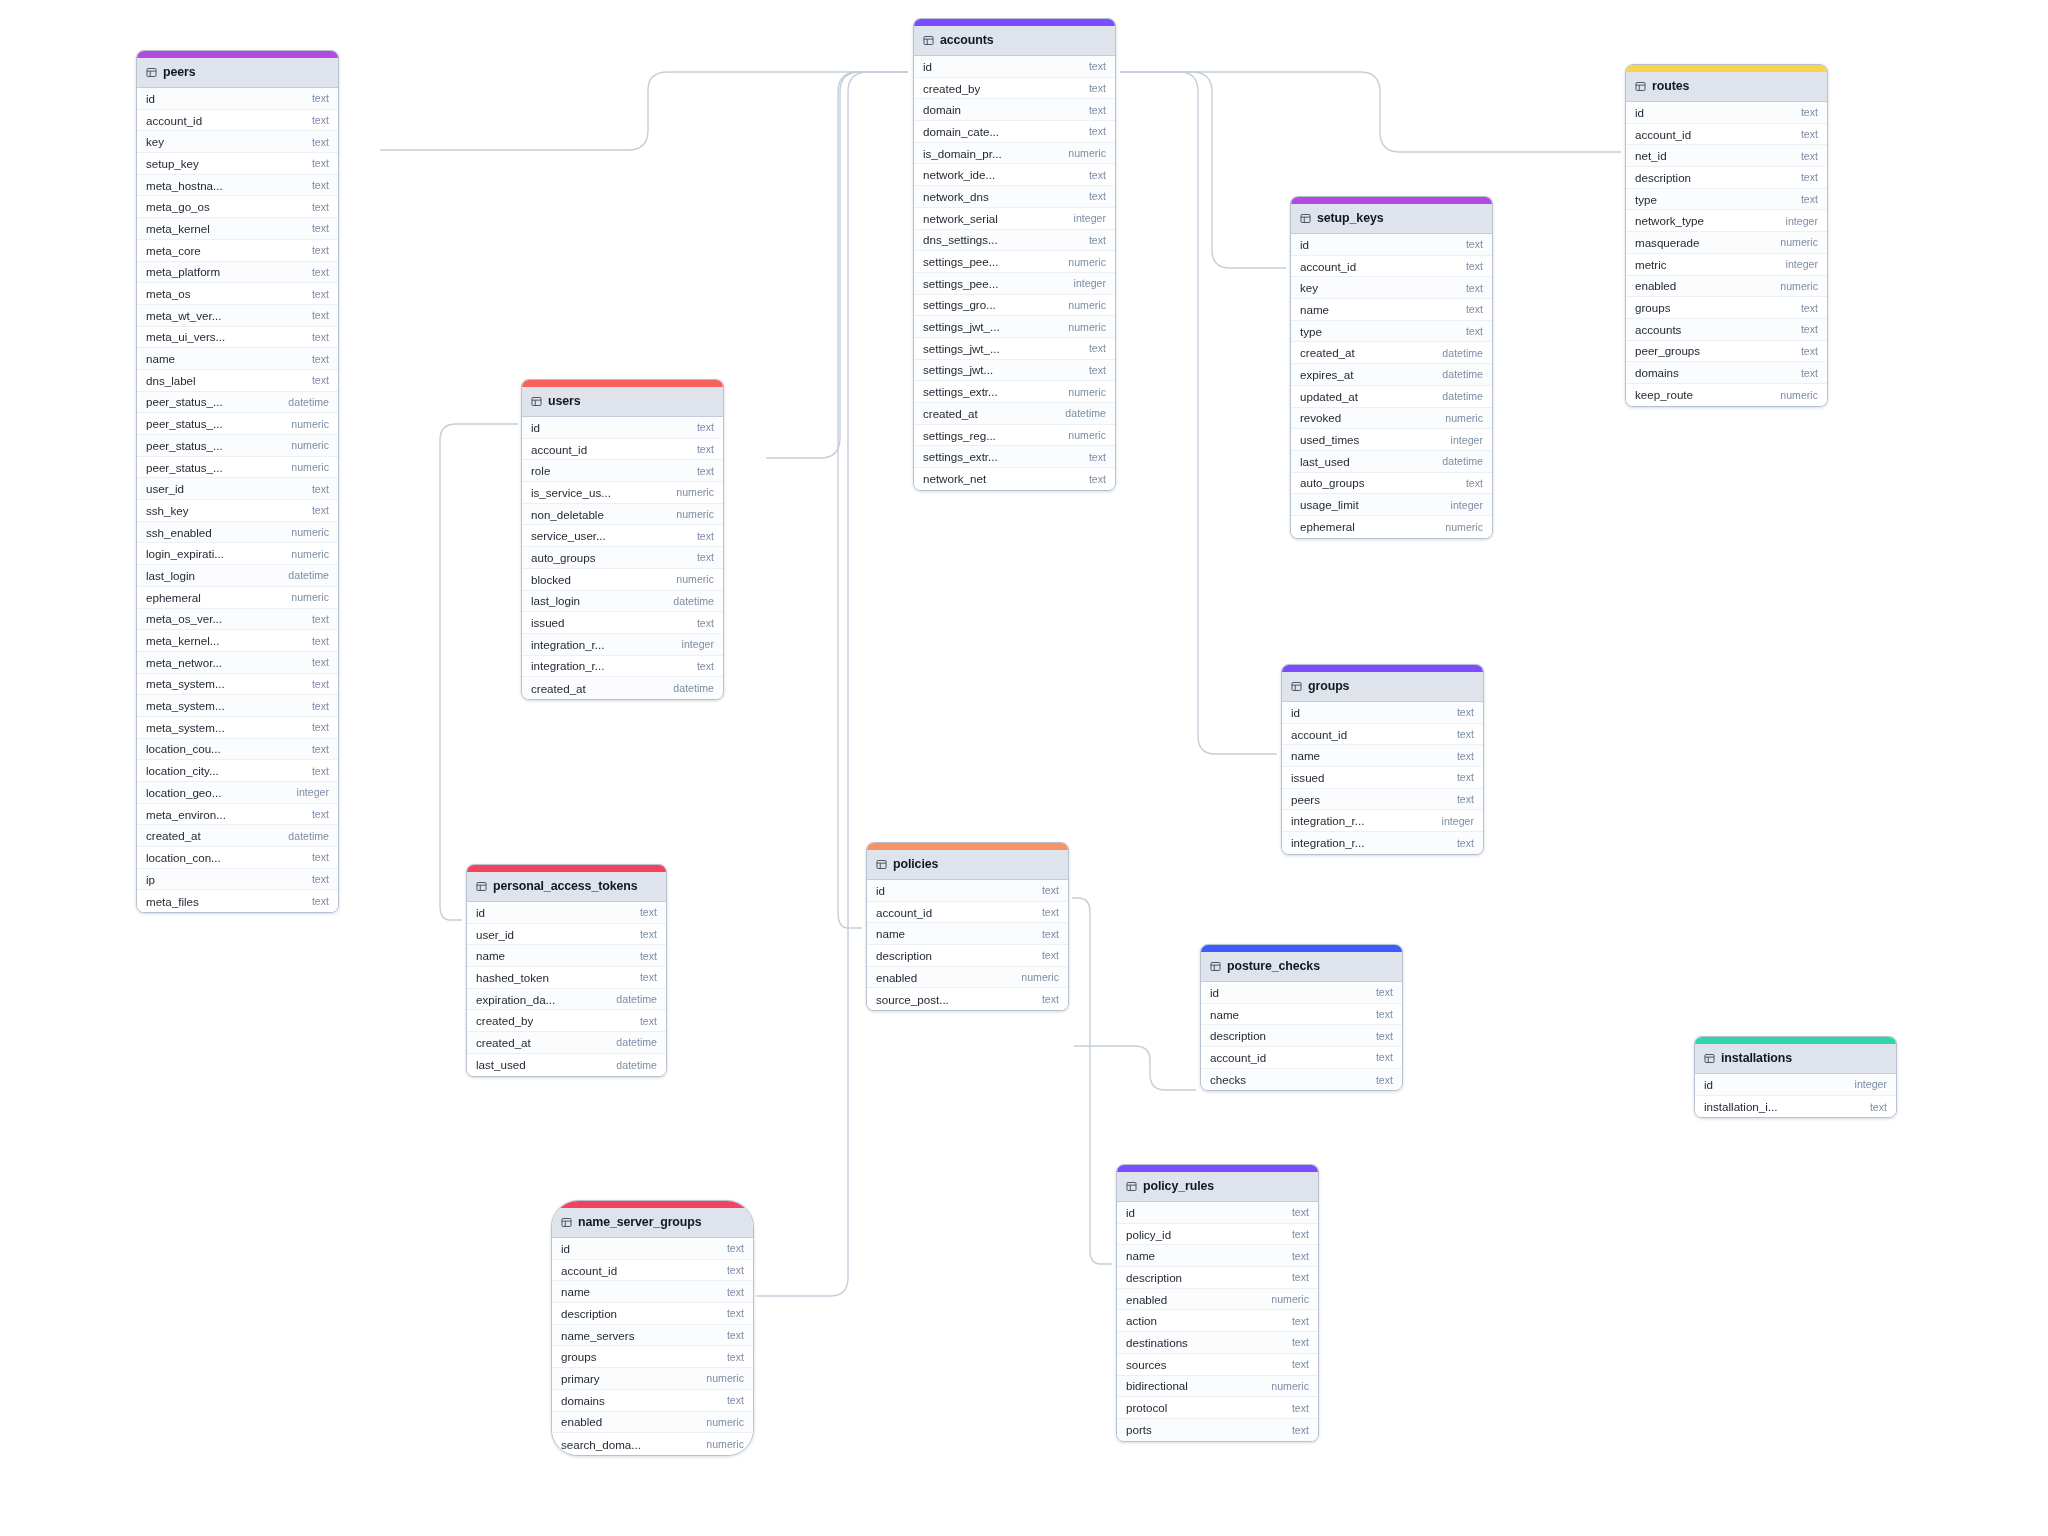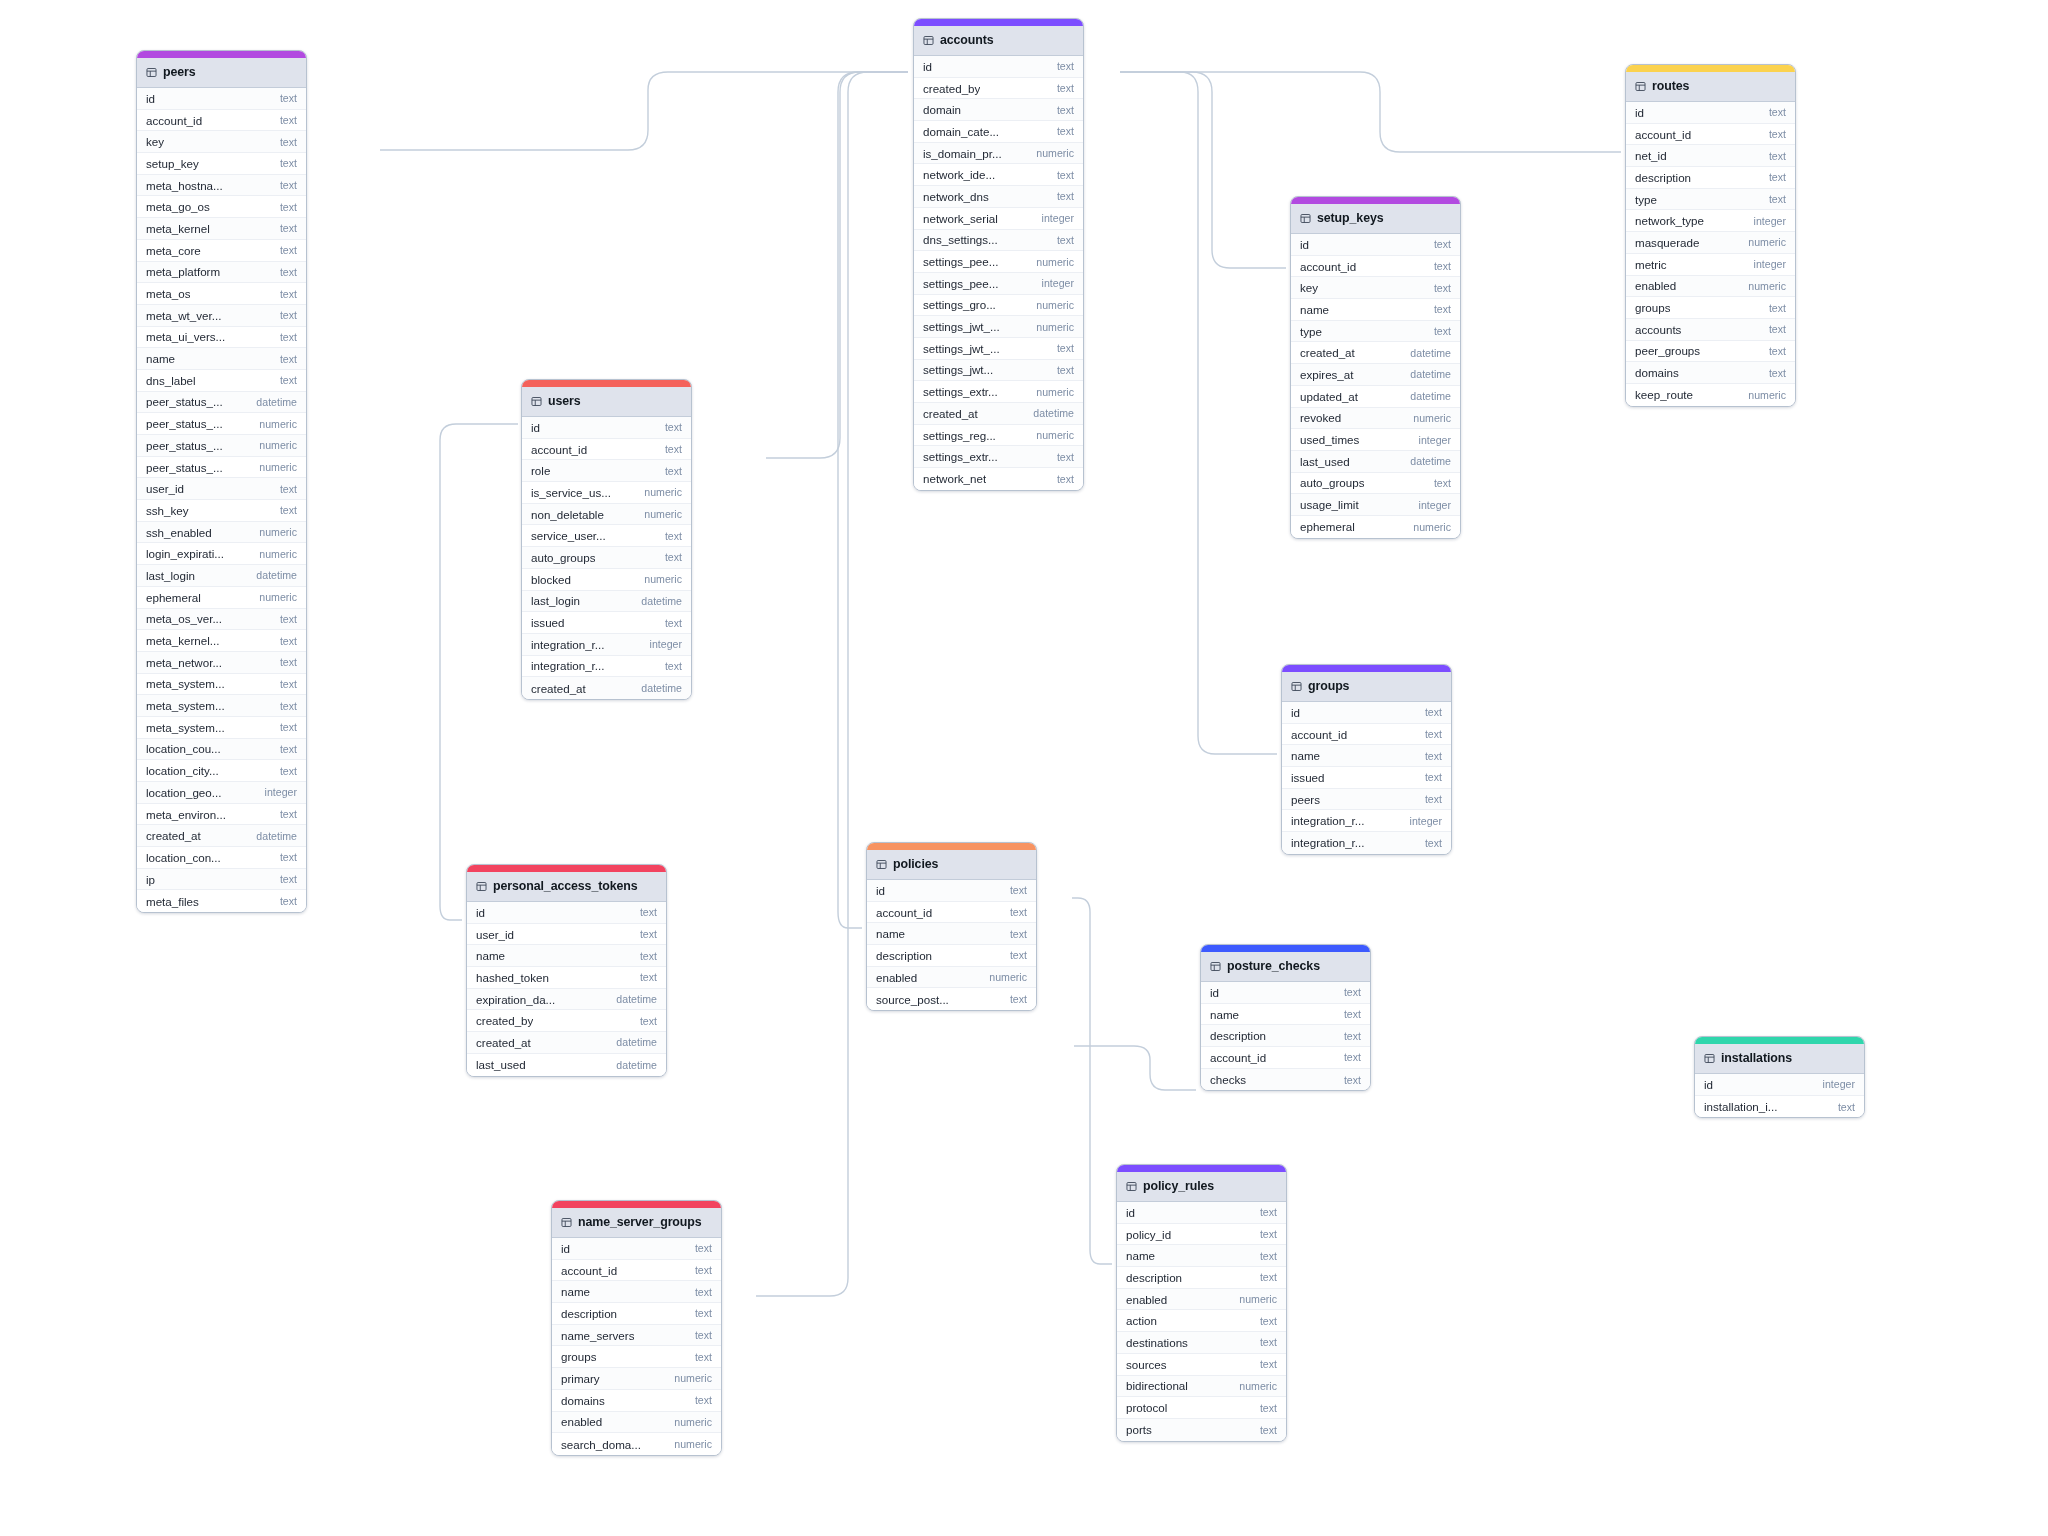--- a/index.html
+++ b/index.html
@@ -23,21 +23,21 @@
   }
   #edges {
     position: absolute;
     left: 0; top: 0;
     width: 2048px;
     height: 1536px;
     pointer-events: none;
   }
   .table-node {
     position: absolute;
-    width: 171px;
+    width: 203px;
     background: #ffffff;
     border: 1px solid #b7c2d0;
     border-radius: 8px;
     box-shadow: 0 1px 3px rgba(22,37,70,0.18);
     overflow: hidden;
     box-sizing: border-box;
   }
   .accent-bar {
     height: 7px;
     width: 100%;
@@ -741,21 +741,21 @@
         </div>
         <div class="field-row">
           <span class="field-name">id</span>
           <span class="field-type">integer</span>
         </div>
         <div class="field-row">
           <span class="field-name">installation_i...</span>
           <span class="field-type">text</span>
         </div>
       </div>
-      <div class="table-node" style="left: 551px; top: 1200px;">
+      <div class="table-node" style="left: 551px; top: 1200px; border-radius: 27px;">
         <span class="accent-bar" style="background: rgb(242, 67, 95);"></span>
         <div class="node-header">
           <span class="tbl-icon">
             <svg width="11" height="11" viewBox="0 0 16 16" fill="none" stroke="#3b4657" stroke-width="1.3">
               <rect x="1.4" y="2.2" width="13.2" height="11.6" rx="1.6"></rect>
               <line x1="1.4" y1="6" x2="14.6" y2="6"></line>
               <line x1="6.2" y1="6" x2="6.2" y2="13.8"></line>
             </svg>
           </span>
           <span class="title">name_server_groups</span>

